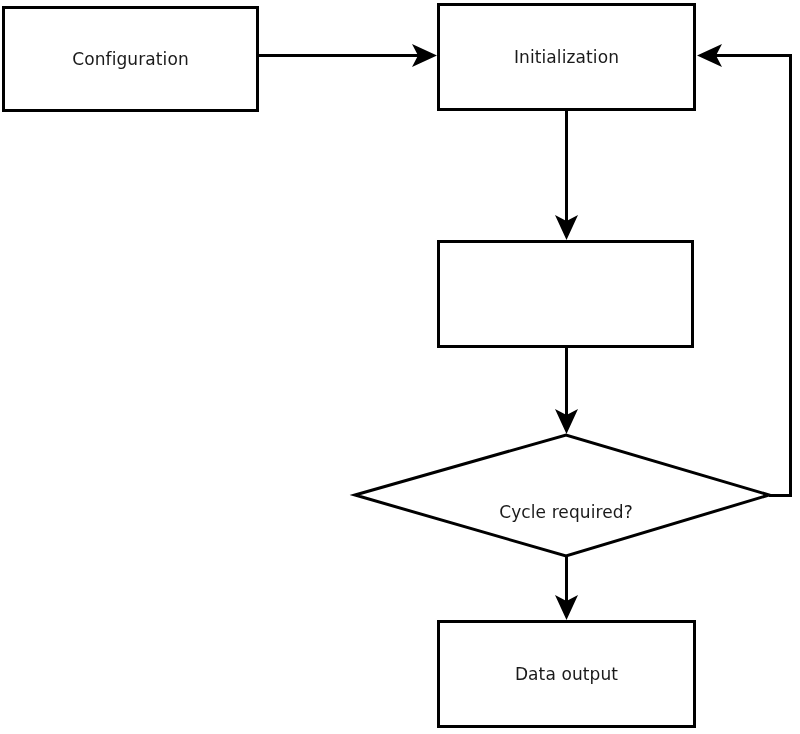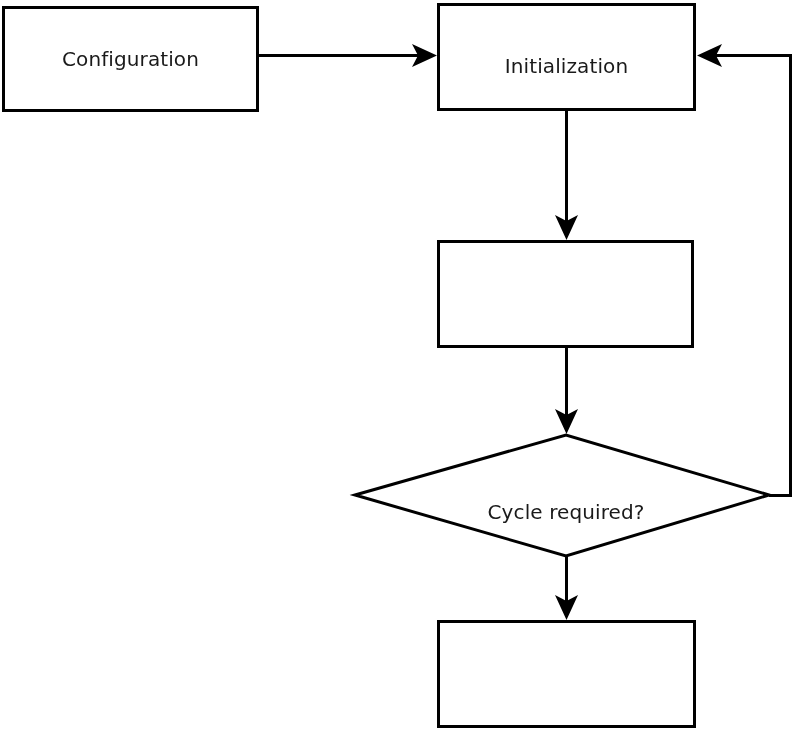--- a/index.html
+++ b/index.html
@@ -42,29 +42,29 @@
   .arrow-head {
     fill: #000000;
     stroke: none;
   }
   .node-label {
     position: absolute;
     display: flex;
     align-items: center;
     justify-content: center;
     font-family: "DejaVu Sans", "Liberation Sans", sans-serif;
-    font-size: 20px;
+    font-size: 17px;
     line-height: 1;
     color: #1a1a1a;
     white-space: nowrap;
     letter-spacing: 0.1px;
     pointer-events: none;
   }
   .lbl-configuration { left: 2px;   top: 6px;   width: 257px; height: 106px; }
-  .lbl-initialization{ left: 437px; top: 12px;   width: 259px; height: 108px; }
+  .lbl-initialization{ left: 437px; top: 3px;   width: 259px; height: 108px; }
   .lbl-measuring     { left: 437px; top: 240px; width: 257px; height: 108px; }
   .lbl-decision      { left: 410px; top: 480px; width: 312px; height: 64px;  }
   .lbl-dataoutput    { left: 437px; top: 620px; width: 259px; height: 108px; }
 </style>
 </head>
 <body>
 
 <div id="flowchart-canvas">
 
   <svg id="flow-svg" viewBox="0 0 800 734" aria-hidden="true">
@@ -96,14 +96,15 @@
 
   </svg>
 
   <div class="node-label lbl-configuration">Configuration</div>
 
   <div class="node-label lbl-initialization">Initialization</div>
 
 
   <div class="node-label lbl-decision">Cycle required?</div>
 
+  <div class="node-label lbl-dataoutput">Data output</div>
 
 </div>
 
 </body></html>

